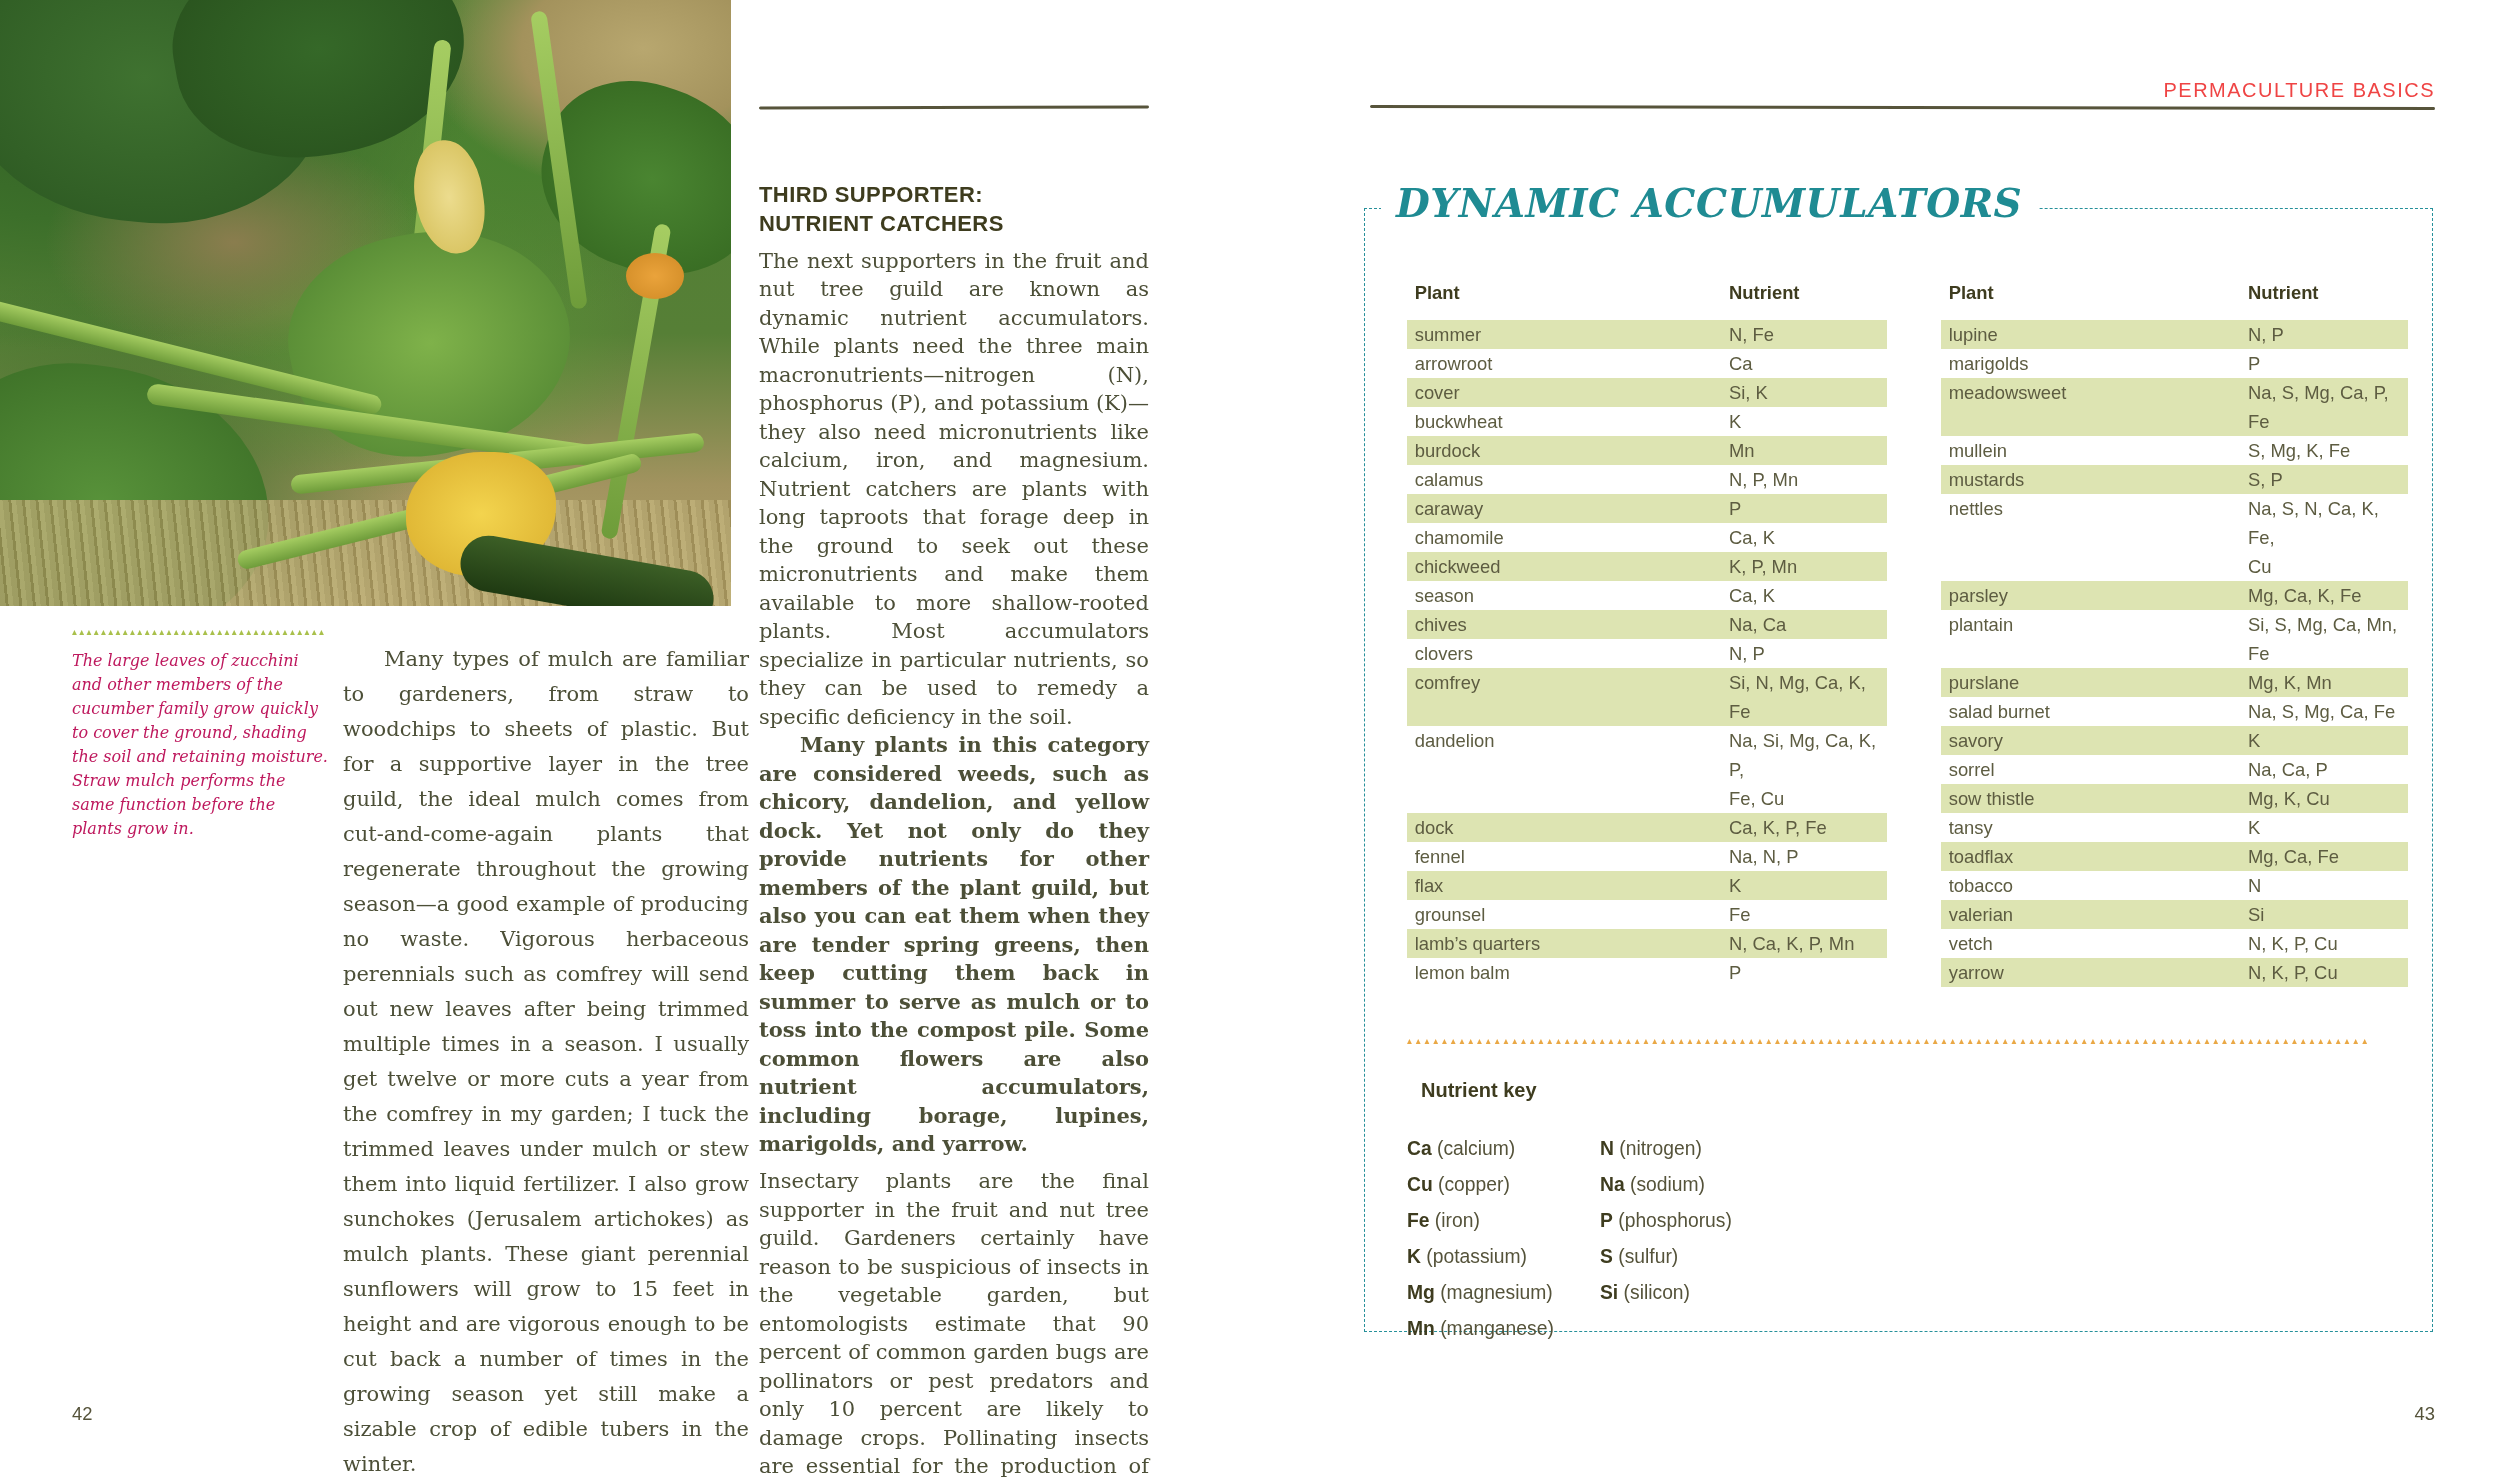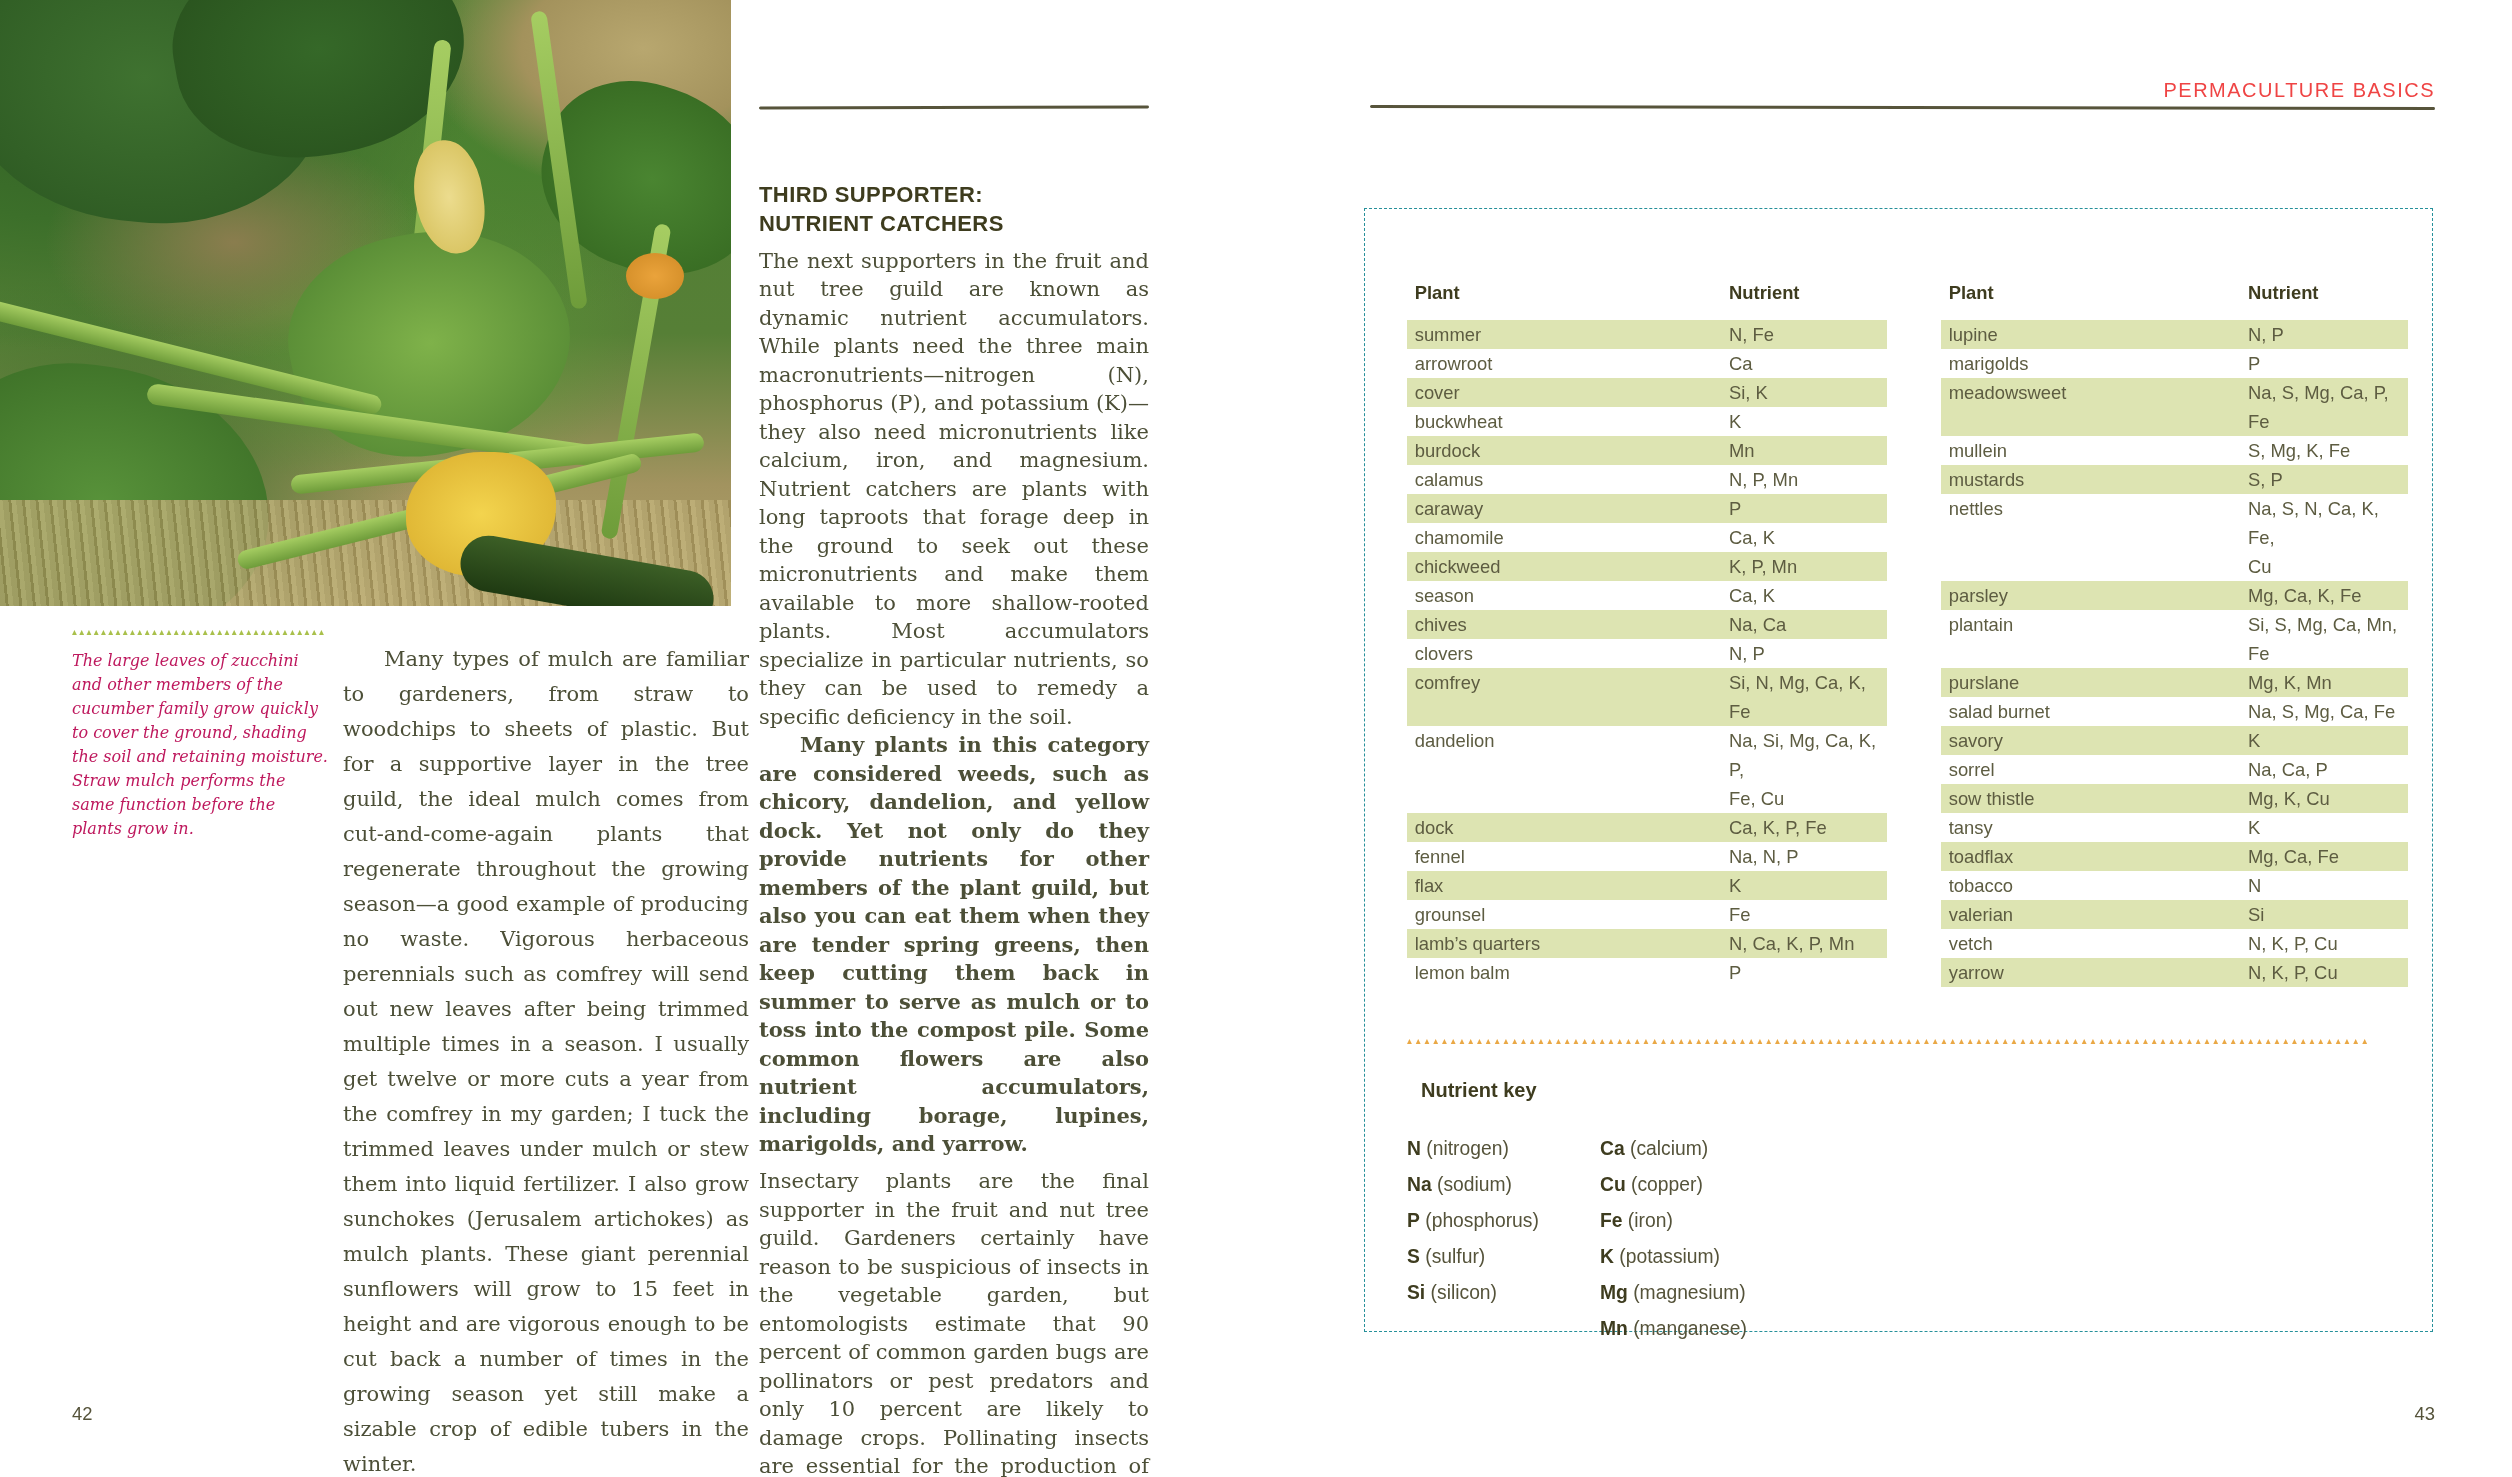--- a/index.html
+++ b/index.html
@@ -130,20 +130,21 @@
     </h3>
     <p>The next supporters in the fruit and nut tree guild are known as dynamic nutrient accumulators. While plants need the three main macronutrients—nitrogen (N), phosphorus (P), and potassium (K)—they also need micronutrients like calcium, iron, and magnesium. Nutrient catchers are plants with long taproots that forage deep in the ground to seek out these micronutrients and make them available to more shallow-rooted plants. Most accumulators specialize in particular nutrients, so they can be used to remedy a specific deficiency in the soil.</p>
     <p class="indent">Many plants in this category are considered weeds, such as chicory, dandelion, and yellow dock. Yet not only do they provide nutrients for other members of the plant guild, but also you can eat them when they are tender spring greens, then keep cutting them back in summer to serve as mulch or to toss into the compost pile. Some common flowers are also nutrient accumulators, including borage, lupines, marigolds, and yarrow.</p>
     <p>Insectary plants are the final supporter in the fruit and nut tree guild. Gardeners certainly have reason to be suspicious of insects in the vegetable garden, but entomologists estimate that 90 percent of common garden bugs are pollinators or pest predators and only 10 percent are likely to damage crops. Pollinating insects are essential for the production of fruit and seed crops, and predators can be our allies by reducing the number of pests that damage our plants. In fact, a food forest is a wildlife habitat that encourages a balanced insect population. This in turn attracts other insect predators such as</p>
   </div>
 
   <div class="running-head">PERMACULTURE BASICS</div>
   <div class="rule rt"></div>
 
   <div class="acc-box">
+    <h2 class="acc-title">DYNAMIC ACCUMULATORS</h2>
 
     <div class="tables">
       <div class="acc-table">
         <div class="t-head">
           <div class="t-plant">Plant</div>
           <div class="t-nutr">Nutrient</div>
         </div>
         <div class="t-body">
             <div class="t-row">
               <div class="t-plant">summer</div>
@@ -313,35 +314,35 @@
             </div>
           </div>
       </div>
     </div>
 
     <div class="orn orange key-divider"></div>
 
     <div class="nutrient-key">
       <h4 class="key-head">Nutrient key</h4>
       <div class="key-cols">
-        <div class="key-col" id="key-col-2">
-            <div class="key-item"><span class="key-sym">N</span><span> (nitrogen)</span></div>
-            <div class="key-item"><span class="key-sym">Na</span><span> (sodium)</span></div>
-            <div class="key-item"><span class="key-sym">P</span><span> (phosphorus)</span></div>
-            <div class="key-item"><span class="key-sym">S</span><span> (sulfur)</span></div>
-            <div class="key-item"><span class="key-sym">Si</span><span> (silicon)</span></div>
-          </div>
         <div class="key-col" id="key-col-1">
             <div class="key-item"><span class="key-sym">Ca</span><span> (calcium)</span></div>
             <div class="key-item"><span class="key-sym">Cu</span><span> (copper)</span></div>
             <div class="key-item"><span class="key-sym">Fe</span><span> (iron)</span></div>
             <div class="key-item"><span class="key-sym">K</span><span> (potassium)</span></div>
             <div class="key-item"><span class="key-sym">Mg</span><span> (magnesium)</span></div>
             <div class="key-item"><span class="key-sym">Mn</span><span> (manganese)</span></div>
           </div>
+        <div class="key-col" id="key-col-2">
+            <div class="key-item"><span class="key-sym">N</span><span> (nitrogen)</span></div>
+            <div class="key-item"><span class="key-sym">Na</span><span> (sodium)</span></div>
+            <div class="key-item"><span class="key-sym">P</span><span> (phosphorus)</span></div>
+            <div class="key-item"><span class="key-sym">S</span><span> (sulfur)</span></div>
+            <div class="key-item"><span class="key-sym">Si</span><span> (silicon)</span></div>
+          </div>
       </div>
     </div>
   </div>
 
   <div class="page-num l">42</div>
   <div class="page-num r">43</div>
 </div>
 
 
 </body></html>

